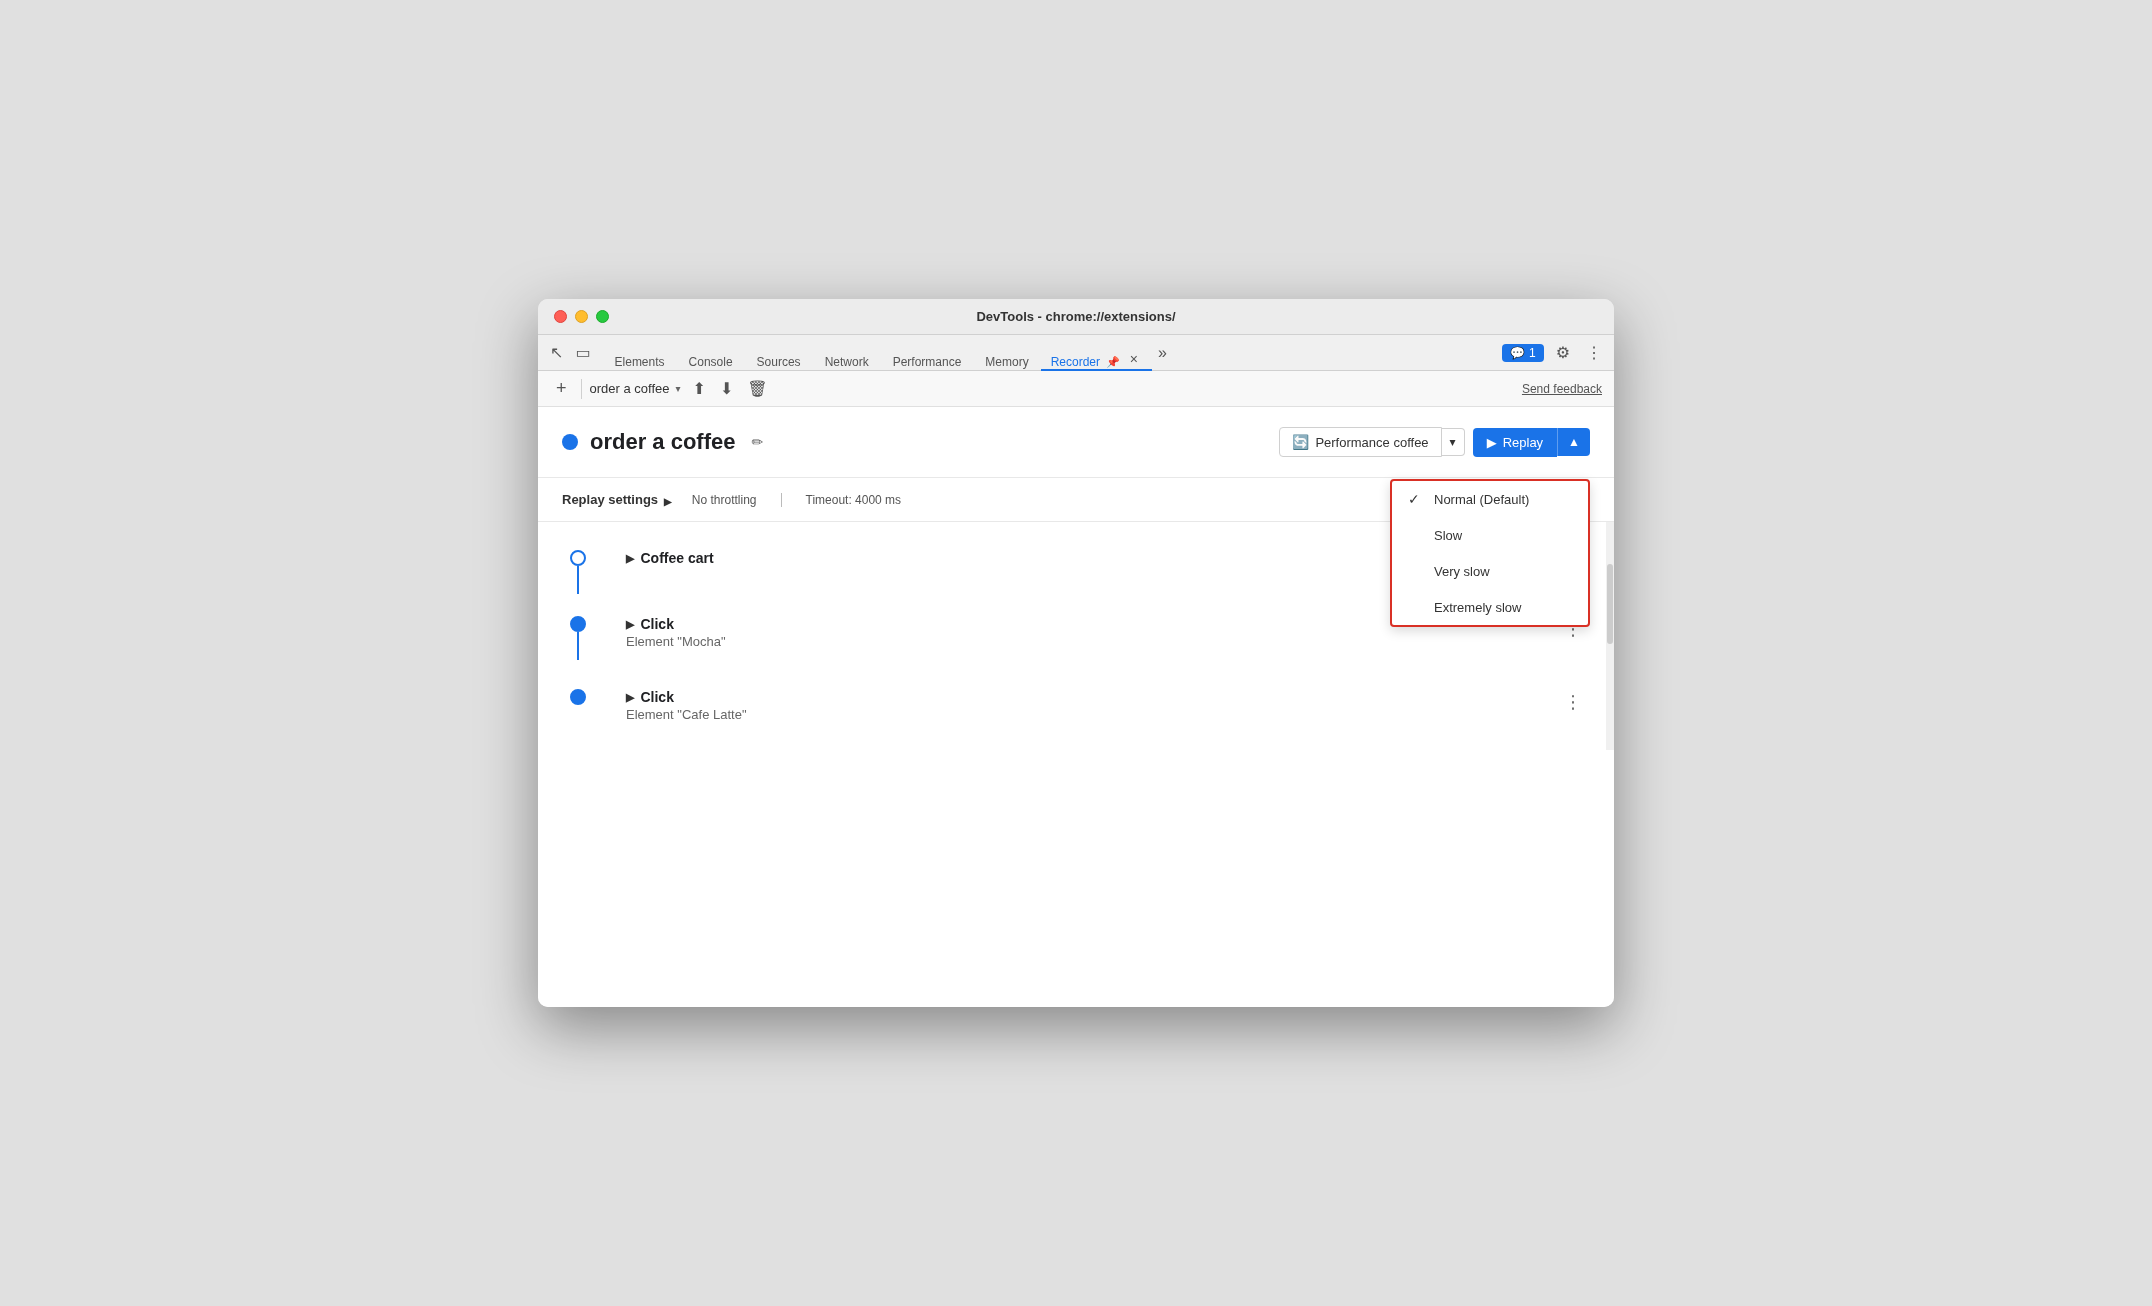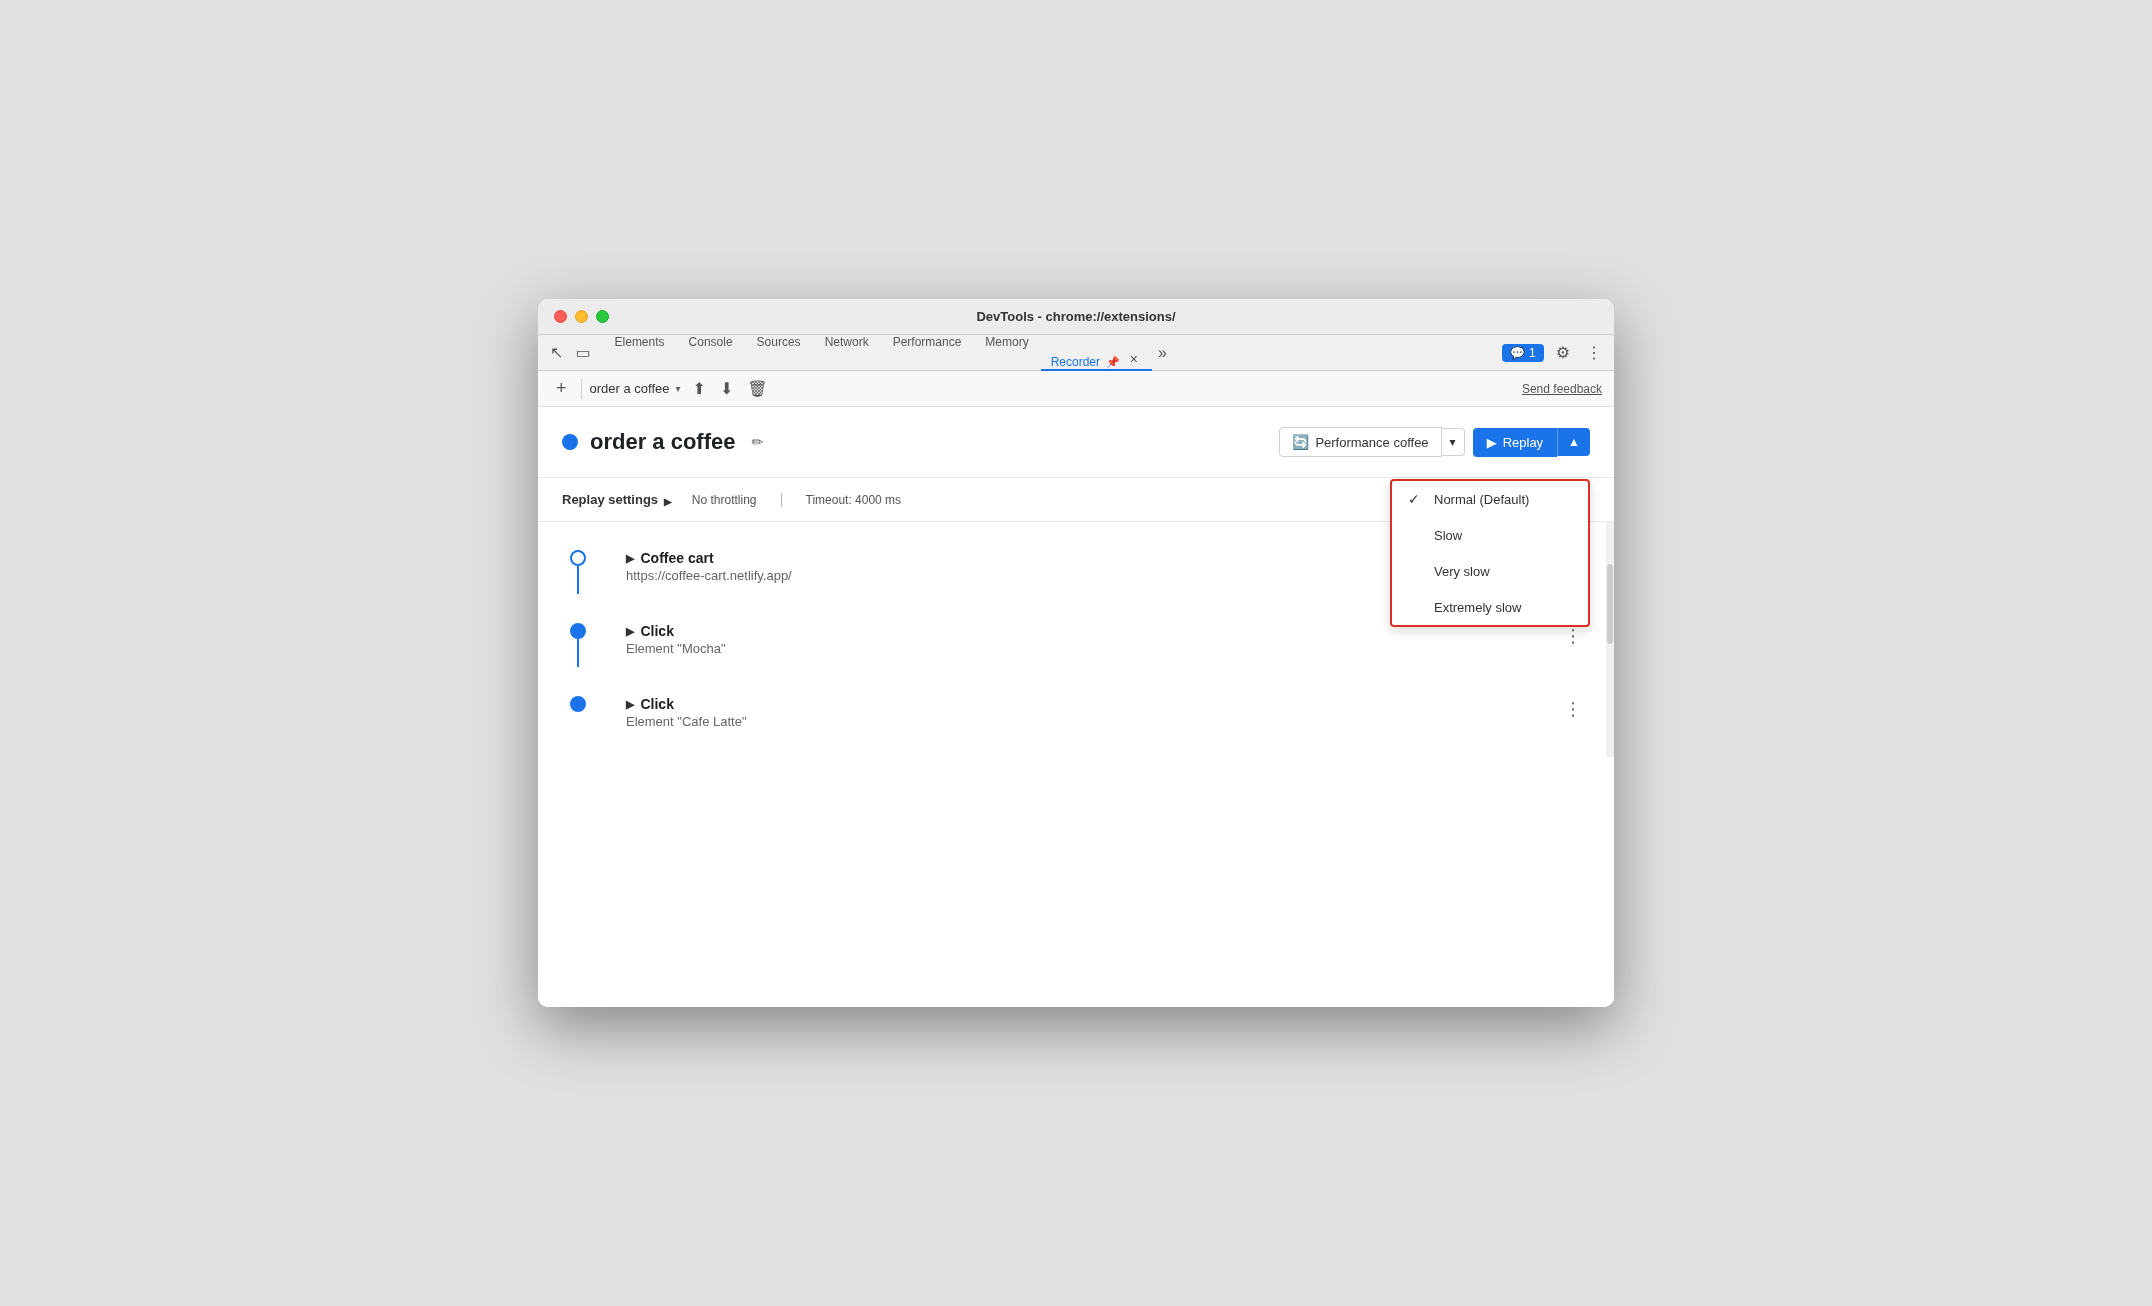--- a/index.html
+++ b/index.html
@@ -78,21 +78,21 @@
       border-radius: 4px;
       display: flex;
       align-items: center;
       color: #555;
       font-size: 16px;
     }
     .tab-item {
       padding: 0 12px;
       height: 36px;
       display: flex;
-      align-items: flex-start;
+      align-items: flex-end;
       font-size: 12px;
       color: #555;
       cursor: pointer;
       border-bottom: 2px solid transparent;
       white-space: nowrap;
     }
     .tab-recorder {
       display: flex;
       align-items: flex-end;
       gap: 6px;
@@ -614,21 +614,20 @@
       <div class="step-item">
         <div class="step-timeline">
           <div class="step-node"></div>
           <div class="step-line"></div>
         </div>
         <div class="step-content">
           <div class="step-title">
             <span class="expand-arrow">▶</span>
             <span>Coffee cart</span>
           </div>
-          <div class="step-subtitle">https://coffee-cart.netlify.app/</div>
         </div>
         <button class="step-more-btn">⋮</button>
       </div>
 
       <div class="step-item" style="margin-top: 16px;">
         <div class="step-timeline">
           <div class="step-node filled"></div>
           <div class="step-line"></div>
         </div>
         <div class="step-content">

